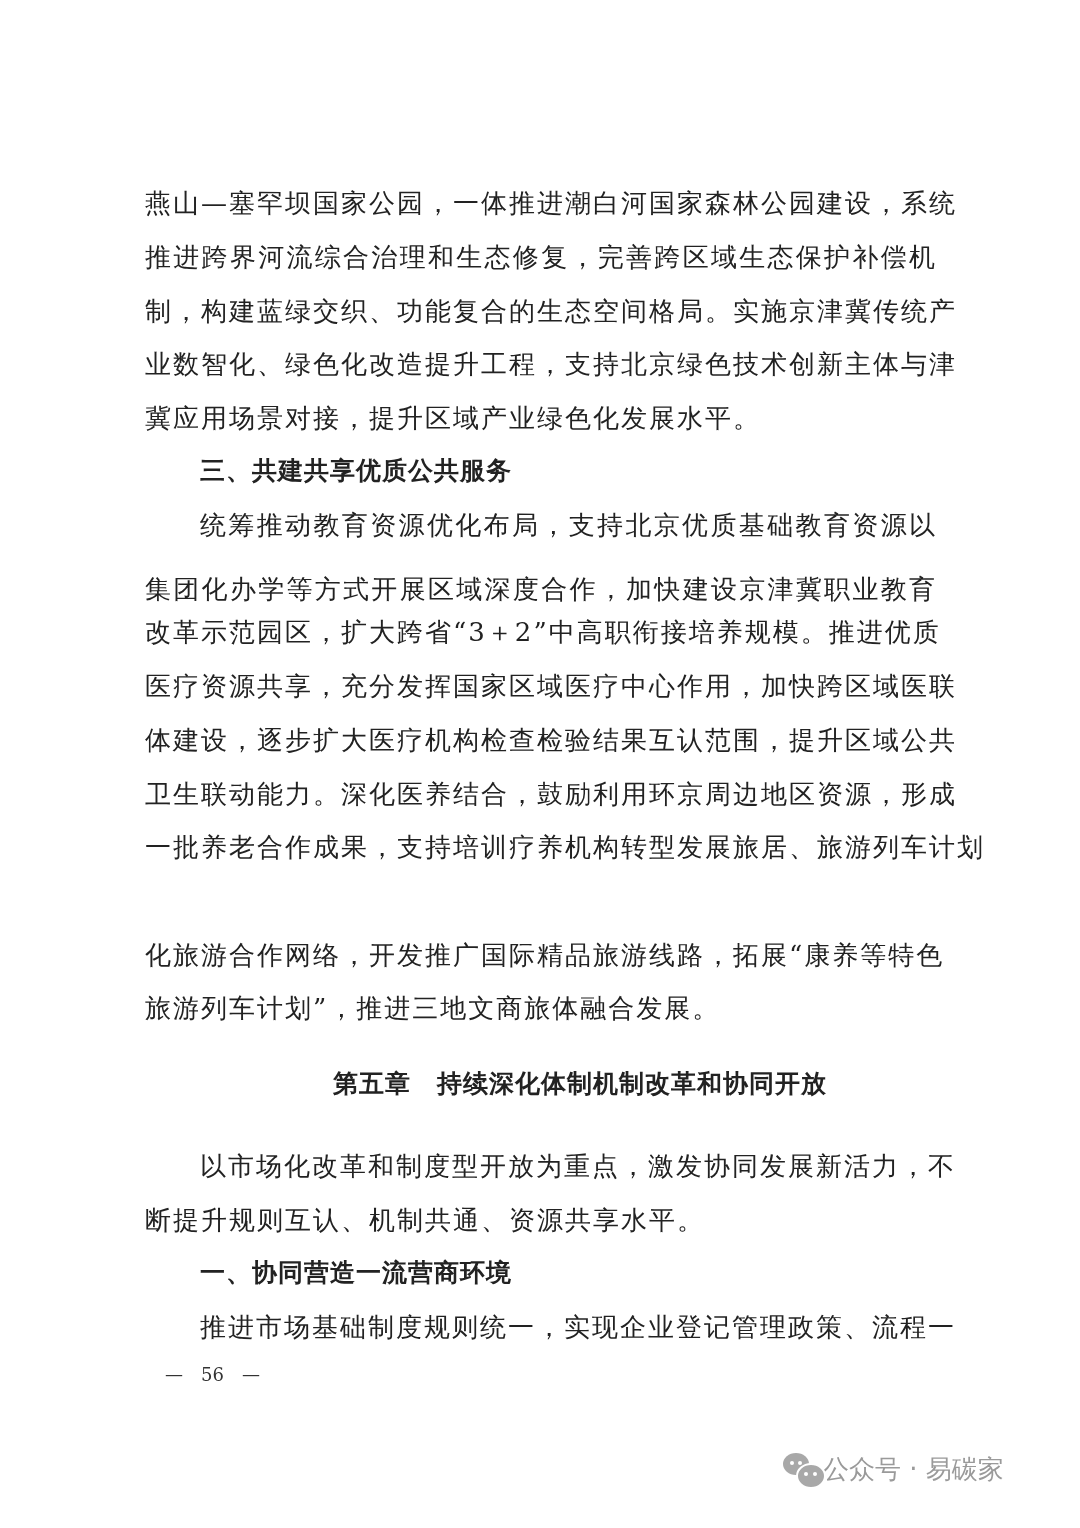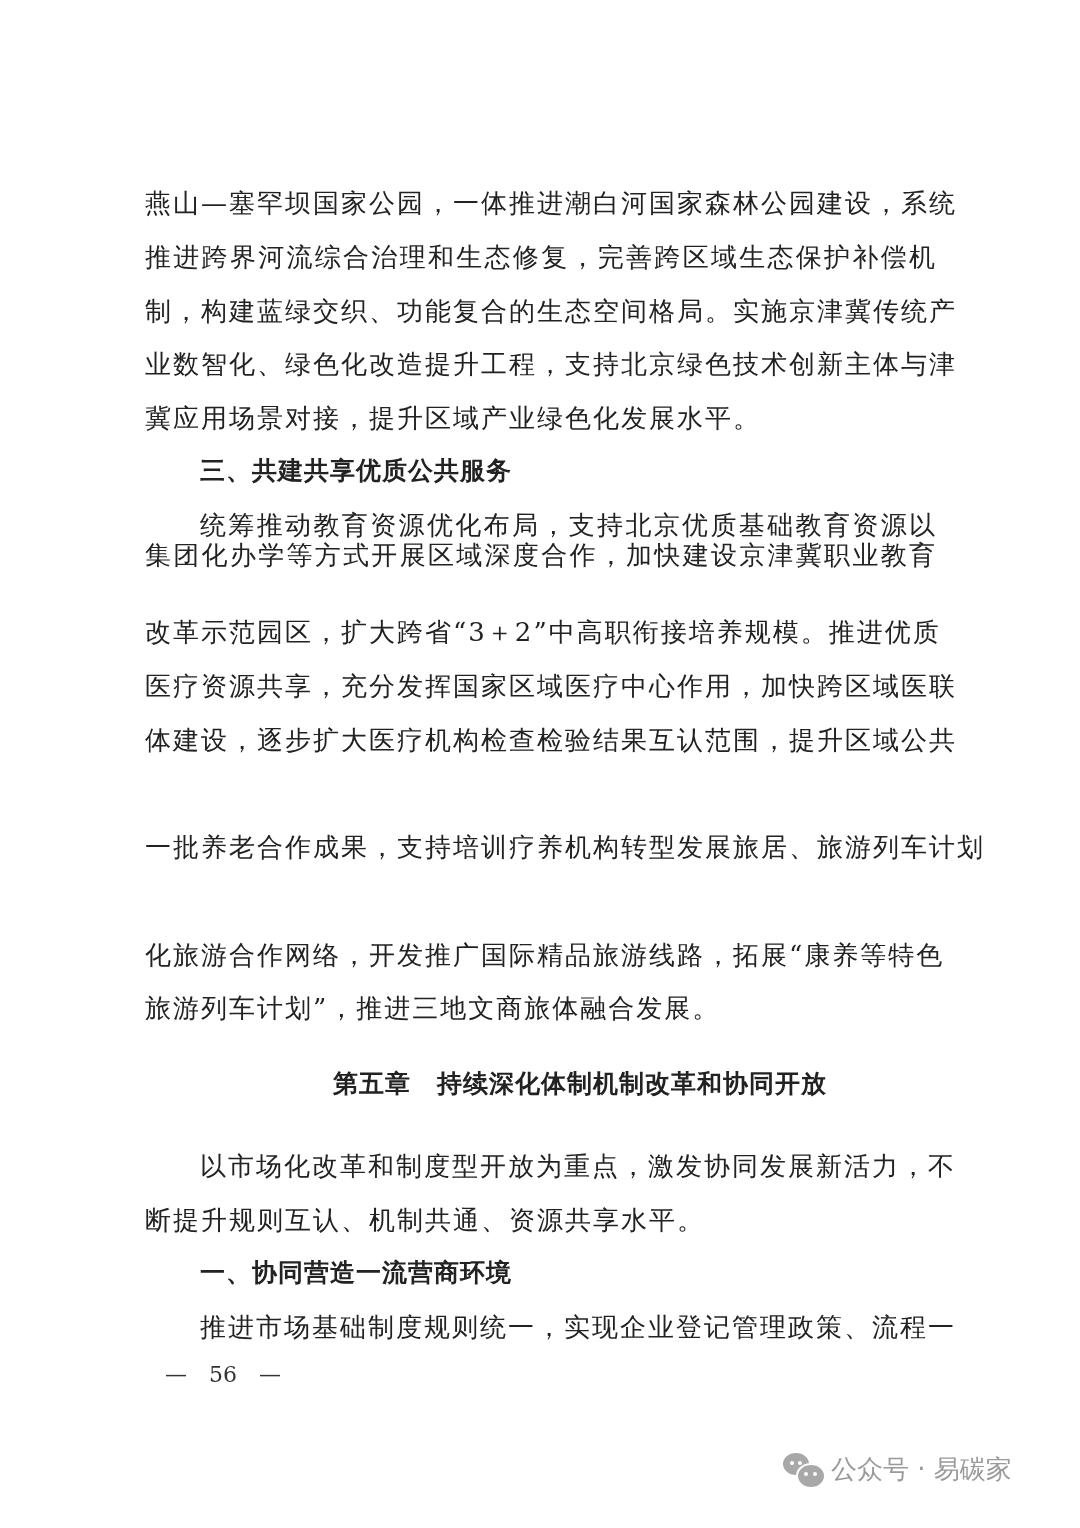--- a/index.html
+++ b/index.html
@@ -8,46 +8,47 @@
   .page { position:absolute; left:0; top:0; width:1023px; height:1528px; }
   .line { position:absolute; left:145px; width:792px; height:40px; font-size:26px;
           line-height:40px; white-space:nowrap; text-align:justify; text-align-last:justify;
           letter-spacing:2px; }
   .line.last { text-align-last:left; }
   .line.indent { left:200px; width:737px; }
   .heading { position:absolute; left:200px; font-family:Liberation Serif, serif;
              font-weight:bold; font-size:25px; line-height:40px; white-space:nowrap; letter-spacing:1px; }
   .chapter { position:absolute; left:0; width:1080px; text-align:center; font-family:"DejaVu Sans","Liberation Sans",sans-serif;
              font-weight:bold; font-size:25px; line-height:40px; white-space:pre; letter-spacing:1px;padding-left:40px; }
-  .pagenum { position:absolute; left:165px; top:1360px; font-size:22px; line-height:30px; white-space:pre; color:#333; }
-  .watermark { position:absolute; left:783px; top:1452px; display:flex; align-items:center; gap:8px;
+  .pagenum { position:absolute; left:165px; top:1360px; font-size:18px; line-height:30px; white-space:pre; color:#333; }
+  .watermark { position:absolute; left:783px; top:1452px; display:flex; align-items:center; 
                font-family:"DejaVu Sans","Liberation Sans",sans-serif; font-size:26px; color:#9a9a9a; }
   .wechat-icon { position:relative; width:40px; height:34px; }
   .wechat-icon .b1 { position:absolute; left:0; top:0; width:26px; height:22px; border-radius:50%; background:#a8a8a8; }
   .wechat-icon .b2 { position:absolute; left:13px; top:10px; width:26px; height:22px; border-radius:50%; background:#a8a8a8; border:2px solid #fff; }
   .wechat-icon .e { position:absolute; width:4px; height:4px; border-radius:50%; background:#fff; }
 </style>
 </head>
 <body>
 
 <div class="page">
 
   <div class="line" style="top:183px">燕山—塞罕坝国家公园，一体推进潮白河国家森林公园建设，系统</div>
   <div class="line" style="top:237px">推进跨界河流综合治理和生态修复，完善跨区域生态保护补偿机</div>
   <div class="line" style="top:291px">制，构建蓝绿交织、功能复合的生态空间格局。实施京津冀传统产</div>
   <div class="line last" style="top:398px">冀应用场景对接，提升区域产业绿色化发展水平。</div>
   <div class="line" style="top:344px">业数智化、绿色化改造提升工程，支持北京绿色技术创新主体与津</div>
 
   <div class="heading" style="top:451px">三、共建共享优质公共服务</div>
 
   <div class="line indent" style="top:505px">统筹推动教育资源优化布局，支持北京优质基础教育资源以</div>
-  <div class="line" style="top:535px">集团化办学等方式开展区域深度合作，加快建设京津冀职业教育</div>
+  <div class="line" style="top:569px">集团化办学等方式开展区域深度合作，加快建设京津冀职业教育</div>
   <div class="line" style="top:612px">改革示范园区，扩大跨省“3＋2”中高职衔接培养规模。推进优质</div>
   <div class="line" style="top:666px">医疗资源共享，充分发挥国家区域医疗中心作用，加快跨区域医联</div>
   <div class="line" style="top:720px">体建设，逐步扩大医疗机构检查检验结果互认范围，提升区域公共</div>
+  <div class="line" style="top:774px">卫生联动能力。深化医养结合，鼓励利用环京周边地区资源，形成</div>
   <div class="line" style="top:827px">一批养老合作成果，支持培训疗养机构转型发展旅居、旅游列车计划</div>
   <div class="line" style="top:935px">化旅游合作网络，开发推广国际精品旅游线路，拓展“康养等特色</div>
   <div class="line last" style="top:988px">旅游列车计划”，推进三地文商旅体融合发展。</div>
 
   <div class="chapter" style="top:1064px">第五章　持续深化体制机制改革和协同开放</div>
 
   <div class="line indent" style="top:1146px">以市场化改革和制度型开放为重点，激发协同发展新活力，不</div>
   <div class="line last" style="top:1200px">断提升规则互认、机制共通、资源共享水平。</div>
 
   <div class="heading" style="top:1253px">一、协同营造一流营商环境</div>

